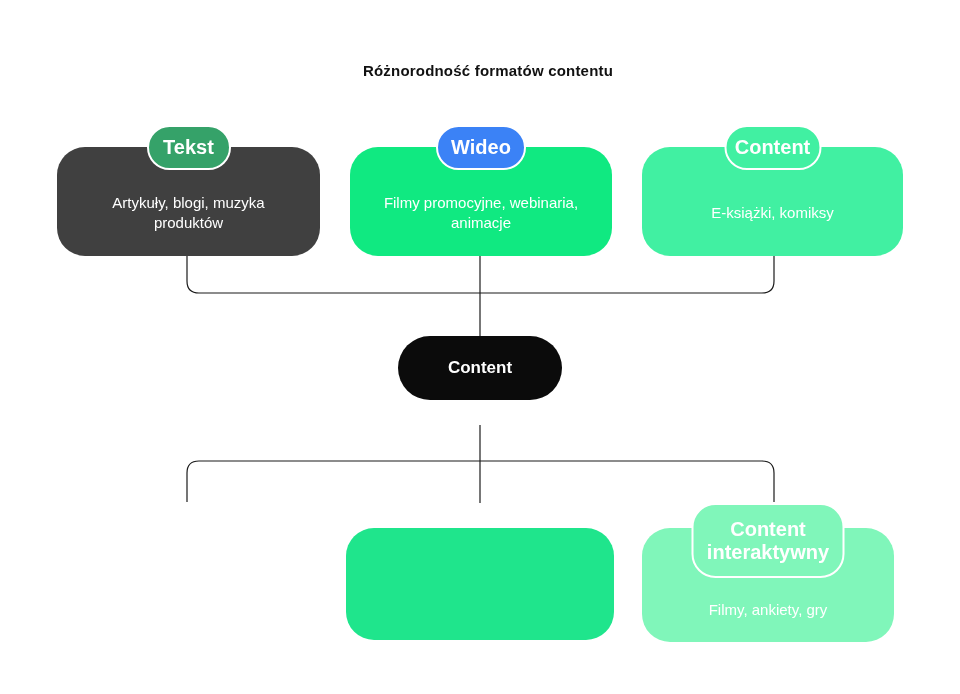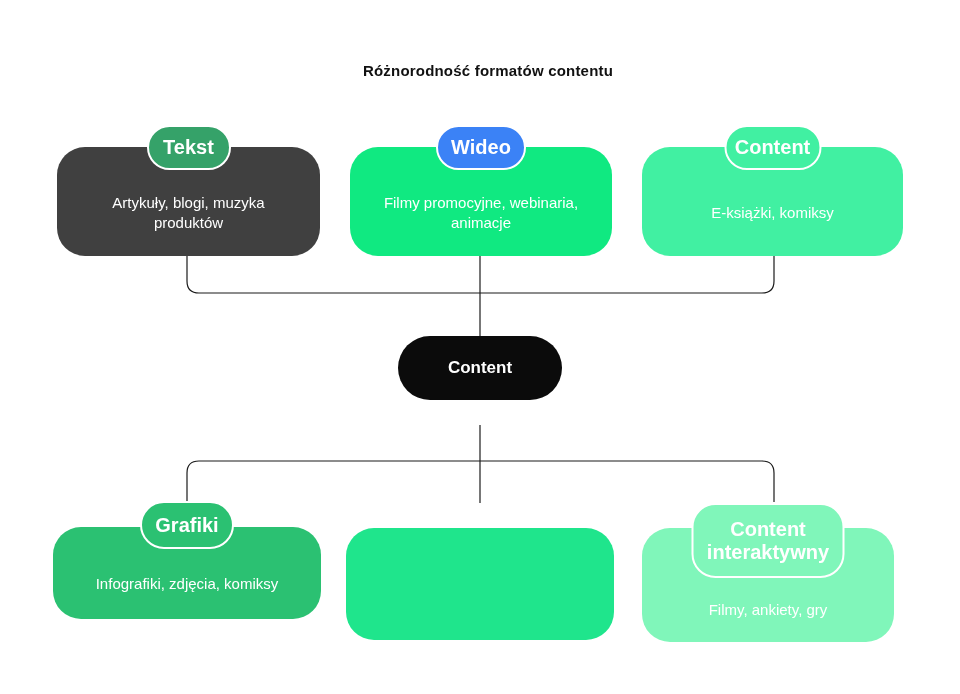--- a/index.html
+++ b/index.html
@@ -117,26 +117,20 @@
     <div class="pill" style="width: 97px; height: 45px; top: -22px; background-color: rgb(65, 240, 162);">
       <span>Content</span>
     </div>
     <div class="desc" style="white-space:nowrap;">E-książki, komiksy</div>
   </div>
 
   <div class="center-node" style="background-color: rgb(11, 11, 11);">
     <span>Content</span>
   </div>
 
-  <div class="node" style="left: 53px; top: 527px; width: 268px; height: 92px; padding-top: 22px; background-color: rgb(43, 193, 114);">
-    <div class="pill" style="width: 94px; height: 48px; top: -26px; background-color: rgb(43, 193, 114);">
-      <span>Grafiki</span>
-    </div>
-    <div class="desc" style="white-space:nowrap;">Infografiki, zdjęcia, komiksy</div>
-  </div>
 
   <div class="node" style="left: 346px; top: 528px; width: 268px; height: 112px; padding-top: 23px; background-color: rgb(31, 229, 140);">
   </div>
 
   <div class="node" style="left: 642px; top: 528px; width: 252px; height: 114px; padding-top: 50px; background-color: rgb(128, 246, 186);">
     <div class="pill" style="width: 153px; height: 75px; top: -25px; background-color: rgb(128, 246, 186);">
       <span>Content interaktywny</span>
     </div>
     <div class="desc" style="white-space:nowrap;">Filmy, ankiety, gry</div>
   </div>

